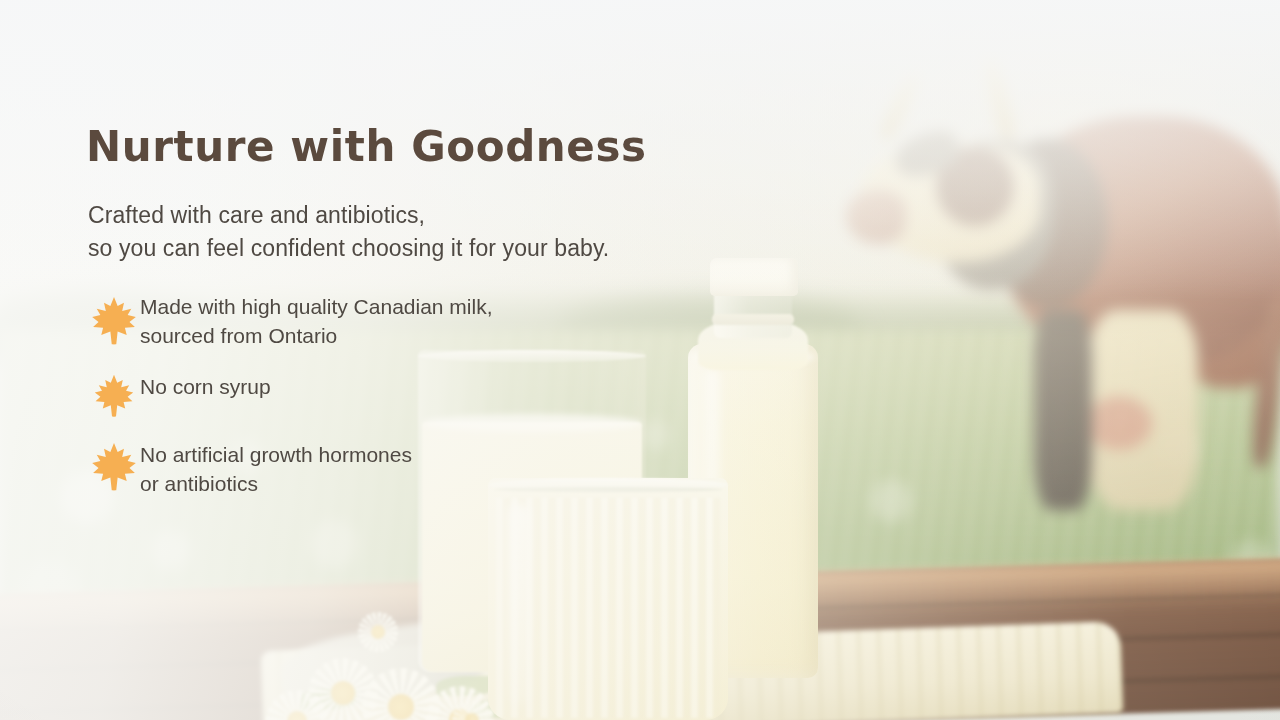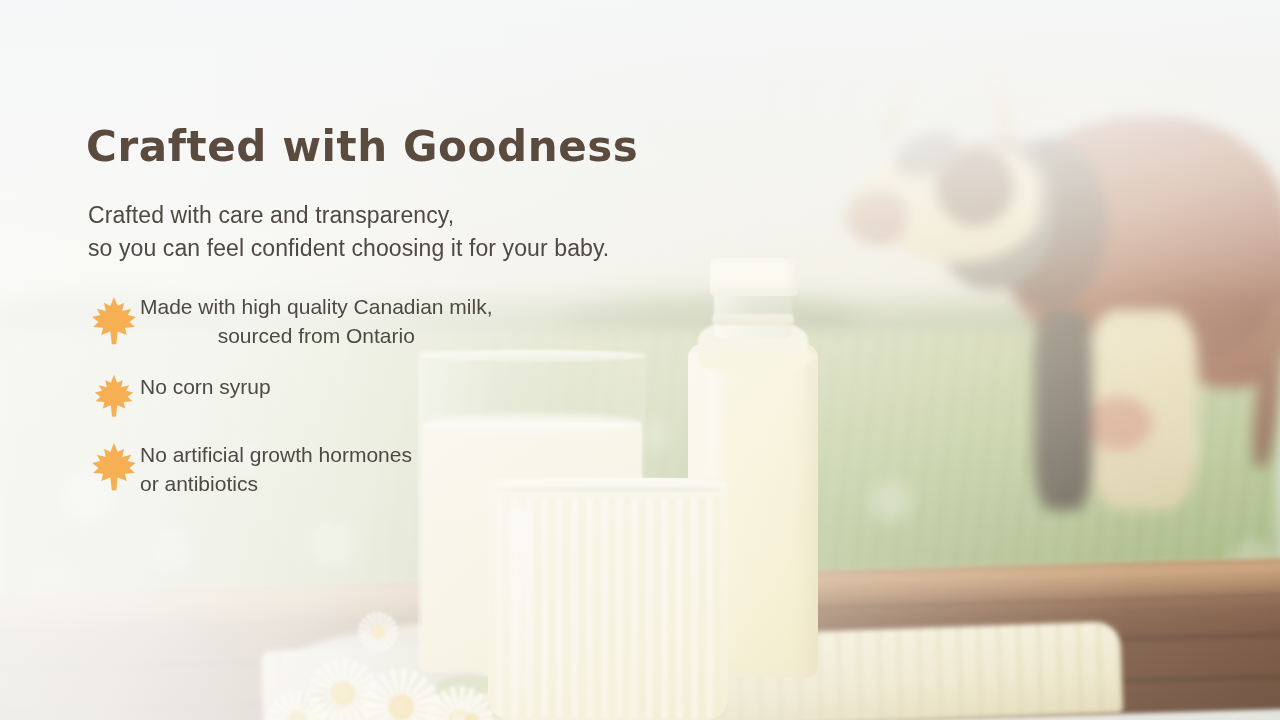--- a/index.html
+++ b/index.html
@@ -186,21 +186,21 @@
     color:#5b4a3e;white-space:nowrap;}
 
   .subtitle{position:absolute;left:88px;top:199px;
     font-size:23px;font-weight:400;line-height:33px;color:#4f4943;
     letter-spacing:.1px;white-space:pre-line;}
 
   .bullets{position:absolute;left:88px;top:292px;width:600px;}
   .bullet{position:relative;display:flex;align-items:flex-start;margin-bottom:20px;}
   .bullet .leaf{flex:0 0 auto;width:52px;display:flex;justify-content:center;padding-top:4px;}
   .bullet .btext{font-size:21px;line-height:29px;color:#4f4943;white-space:pre-line;padding-top:2px;}
-  .b1 .btext{padding-top:0;text-align:center;}
+  .b1 .btext{padding-top:0;}
   .b3{margin-top:4px;}
 </style>
 </head>
 <body>
 
 <div class="slide">
 
   <div class="photo">
 
     <div class="sky"></div>
@@ -306,23 +306,23 @@
     </div>
 
     <div class="haze-sun"></div>
     <div class="wash"></div>
     <div class="wash-top"></div>
     <div class="vignette"></div>
   </div>
 
   <div class="content">
 
-    <div class="title">Crafted with Goodness</div>
-
-    <div class="subtitle">Crafted with care and transparency,
+    <div class="title">Nurture with Goodness</div>
+
+    <div class="subtitle">Crafted with care and antibiotics,
 so you can feel confident choosing it for your baby.</div>
 
     <div class="bullets">
 
       <div class="bullet b1">
         <span class="leaf">
           <svg width="46" height="50" viewBox="0 0 100 110" aria-hidden="true">
             <path fill="#f6af52" d="M50 2 L58 22 L72 15 L68 33 L88 28 L80 42 L98 46 L84 57 L96 68 L74 70 L78 86 L58 78 L55 106 L45 106 L42 78 L22 86 L26 70 L4 68 L16 57 L2 46 L20 42 L12 28 L32 33 L28 15 L42 22 Z"></path>
             <rect x="47.5" y="78" width="5" height="28" fill="#f6af52"></rect>
           </svg>

